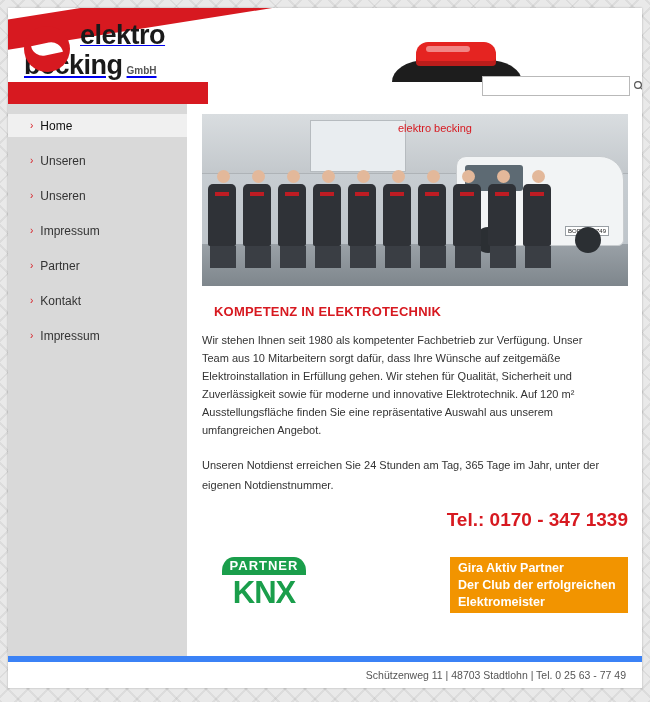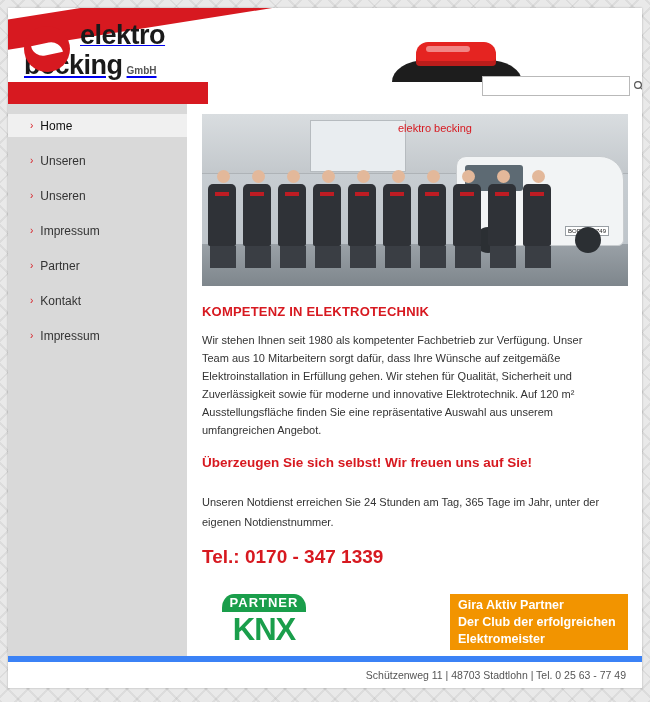--- a/index.html
+++ b/index.html
@@ -267,21 +267,21 @@
     background: #d71920; opacity: .85;
   }
   .person .legs {
     width: 26px; height: 22px; margin: 0 auto; background: #3a3e44;
   }
 
   h2.kompetenz {
     color: #d71920;
     font-size: 13px;
     font-weight: bold;
-    margin: 18px 0 12px 0;
+    margin: 18px 0 12px 12px;
     letter-spacing: 0.2px;
   }
   p.body-copy {
     font-size: 11px;
     line-height: 18px;
     color: #333333;
     margin: 0 16px 16px 0;
     text-align: left;
   }
   p.claim {
@@ -294,20 +294,21 @@
     font-size: 11px;
     line-height: 20px;
     color: #333333;
     margin: 0 0 14px 0;
   }
   p.tel {
     color: #d71920;
     font-size: 19px;
     font-weight: bold;
     margin: 0 0 26px 0;
+    text-align: right;
   }
 
   .partners {
     display: flex;
     align-items: flex-start;
     gap: 0;
     padding-left: 6px;
   }
   .knx {
     width: 112px;
@@ -497,21 +498,20 @@
               <div class="body"></div>
               <div class="legs"></div>
             </div>
         </div>
       </div>
 
       <h2 class="kompetenz">KOMPETENZ IN ELEKTROTECHNIK</h2>
 
       <p class="body-copy">Wir stehen Ihnen seit 1980 als kompetenter Fachbetrieb zur Verfügung. Unser Team aus 10 Mitarbeitern sorgt dafür, dass Ihre Wünsche auf zeitgemäße Elektroinstallation in Erfüllung gehen. Wir stehen für Qualität, Sicherheit und Zuverlässigkeit sowie für moderne und innovative Elektrotechnik. Auf 120 m² Ausstellungsfläche finden Sie eine repräsentative Auswahl aus unserem umfangreichen Angebot.</p>
 
-      <p class="claim">Überzeugen Sie sich selbst! Wir freuen uns auf Sie!</p>
 
       <p class="notdienst">Unseren Notdienst erreichen Sie 24 Stunden am Tag, 365 Tage im Jahr, unter der eigenen Notdienstnummer.</p>
 
       <p class="tel">Tel.: 0170 - 347 1339</p>
 
       <div class="partners">
         <div class="knx">
           <div class="p-word">PARTNER</div>
           <div class="k-word">KNX</div>
         </div>

